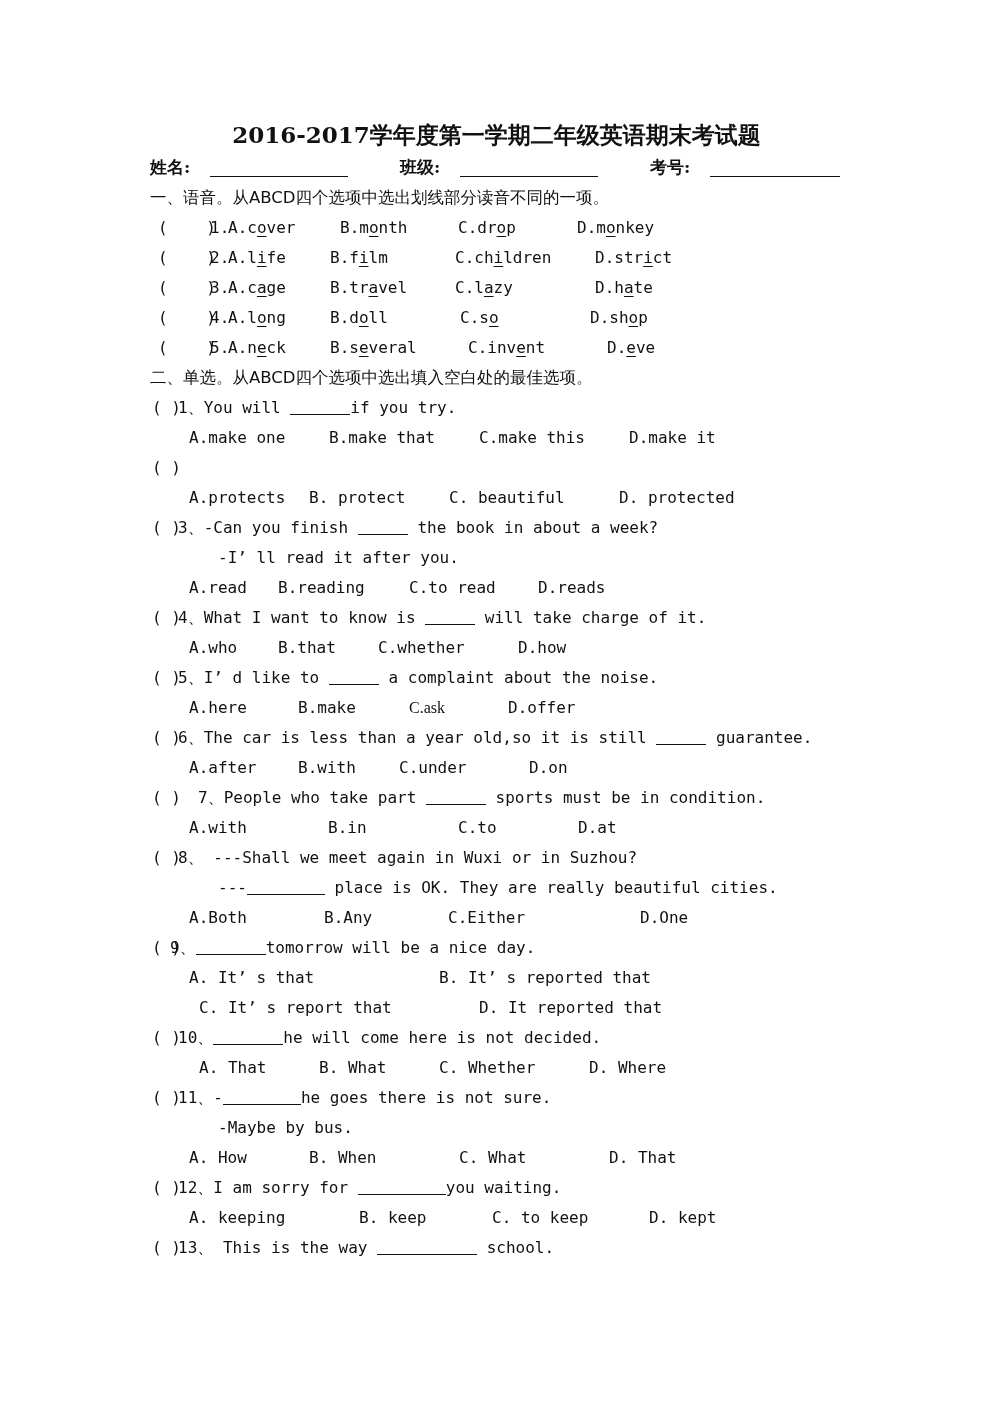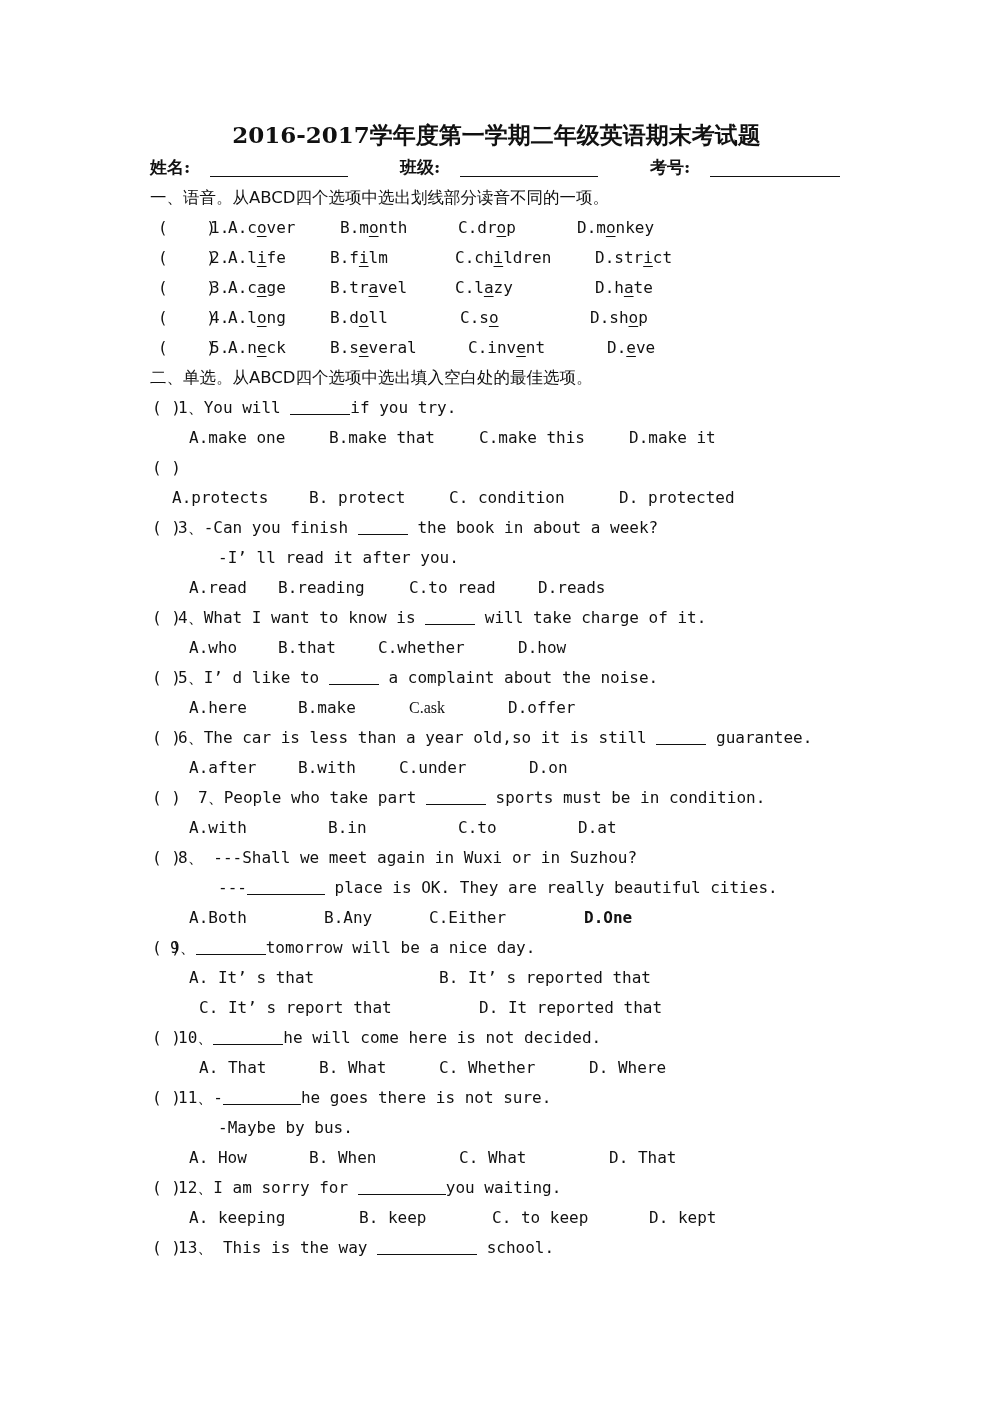--- a/index.html
+++ b/index.html
@@ -36,35 +36,35 @@
     <div class="row sec" style="top: 183px;">一、语音。从ABCD四个选项中选出划线部分读音不同的一项。</div>
     <div class="row" style="top: 213px; left: 0px; width: 993px;"><span class="cell" style="left: 158px;">(    )</span><span class="cell" style="left: 210px;">1.</span><span class="cell" style="left: 228px;">A.c<u>o</u>ver</span><span class="cell" style="left: 340px;">B.m<u>o</u>nth</span><span class="cell" style="left: 458px;">C.dr<u>o</u>p</span><span class="cell" style="left: 577px;">D.m<u>o</u>nkey</span></div>
     <div class="row" style="top: 243px; left: 0px; width: 993px;"><span class="cell" style="left: 158px;">(    )</span><span class="cell" style="left: 210px;">2.</span><span class="cell" style="left: 228px;">A.l<u>i</u>fe</span><span class="cell" style="left: 330px;">B.f<u>i</u>lm</span><span class="cell" style="left: 455px;">C.ch<u>i</u>ldren</span><span class="cell" style="left: 595px;">D.str<u>i</u>ct</span></div>
     <div class="row" style="top: 273px; left: 0px; width: 993px;"><span class="cell" style="left: 158px;">(    )</span><span class="cell" style="left: 210px;">3.</span><span class="cell" style="left: 228px;">A.c<u>a</u>ge</span><span class="cell" style="left: 330px;">B.tr<u>a</u>vel</span><span class="cell" style="left: 455px;">C.l<u>a</u>zy</span><span class="cell" style="left: 595px;">D.h<u>a</u>te</span></div>
     <div class="row" style="top: 303px; left: 0px; width: 993px;"><span class="cell" style="left: 158px;">(    )</span><span class="cell" style="left: 210px;">4.</span><span class="cell" style="left: 228px;">A.l<u>o</u>ng</span><span class="cell" style="left: 330px;">B.d<u>o</u>ll</span><span class="cell" style="left: 460px;">C.s<u>o</u></span><span class="cell" style="left: 590px;">D.sh<u>o</u>p</span></div>
     <div class="row" style="top: 333px; left: 0px; width: 993px;"><span class="cell" style="left: 158px;">(    )</span><span class="cell" style="left: 210px;">5.</span><span class="cell" style="left: 228px;">A.n<u>e</u>ck</span><span class="cell" style="left: 330px;">B.s<u>e</u>veral</span><span class="cell" style="left: 468px;">C.inv<u>e</u>nt</span><span class="cell" style="left: 607px;">D.<u>e</u>ve</span></div>
     <div class="row sec" style="top: 363px;">二、单选。从ABCD四个选项中选出填入空白处的最佳选项。</div>
     <div class="row" style="top: 393px; left: 0px; width: 993px;"><span class="cell" style="left: 152px;">( )</span><span class="cell" style="left: 178px; text-align: center;">1、You will <span class="blank" style="width: 60px;"></span>if you try.</span></div>
     <div class="row" style="top: 423px; left: 0px; width: 993px;"><span class="cell" style="left: 189px;">A.make one</span><span class="cell" style="left: 329px;">B.make that</span><span class="cell" style="left: 479px;">C.make this</span><span class="cell" style="left: 629px;">D.make it</span></div>
     <div class="row" style="top: 453px; left: 0px; width: 993px;"><span class="cell" style="left: 152px;">( )</span></div>
-    <div class="row" style="top: 483px; left: 0px; width: 993px;"><span class="cell" style="left: 172px;">A.protects</span><span class="cell" style="left: 309px;">B. protect</span><span class="cell" style="left: 449px;">C. condition</span><span class="cell" style="left: 619px;">D. protected</span></div>
+    <div class="row" style="top: 483px; left: 0px; width: 993px;"><span class="cell" style="left: 189px;">A.protects</span><span class="cell" style="left: 309px;">B. protect</span><span class="cell" style="left: 449px;">C. beautiful</span><span class="cell" style="left: 619px;">D. protected</span></div>
     <div class="row" style="top: 513px; left: 0px; width: 993px;"><span class="cell" style="left: 152px;">( )</span><span class="cell" style="left: 178px;">3、-Can you finish <span class="blank" style="width: 50px;"></span> the book in about a week?</span></div>
     <div class="row" style="top: 543px; left: 0px; width: 993px;"><span class="cell" style="left: 218px;">-I’ ll read it after you.</span></div>
     <div class="row" style="top: 573px; left: 0px; width: 993px;"><span class="cell" style="left: 189px;">A.read</span><span class="cell" style="left: 278px;">B.reading</span><span class="cell" style="left: 409px;">C.to read</span><span class="cell" style="left: 538px;">D.reads</span></div>
     <div class="row" style="top: 603px; left: 0px; width: 993px;"><span class="cell" style="left: 152px;">( )</span><span class="cell" style="left: 178px;">4、What I want to know is <span class="blank" style="width: 50px;"></span> will take charge of it.</span></div>
     <div class="row" style="top: 633px; left: 0px; width: 993px;"><span class="cell" style="left: 189px;">A.who</span><span class="cell" style="left: 278px;">B.that</span><span class="cell" style="left: 378px;">C.whether</span><span class="cell" style="left: 518px;">D.how</span></div>
     <div class="row" style="top: 663px; left: 0px; width: 993px;"><span class="cell" style="left: 152px;">( )</span><span class="cell" style="left: 178px;">5、I’ d like to <span class="blank" style="width: 50px;"></span> a complaint about the noise.</span></div>
     <div class="row" style="top: 693px; left: 0px; width: 993px;"><span class="cell" style="left: 189px;">A.here</span><span class="cell" style="left: 298px;">B.make</span><span class="cell" style="left: 409px; font-family: Liberation Serif, serif;">C.ask</span><span class="cell" style="left: 508px;">D.offer</span></div>
     <div class="row" style="top: 723px; left: 0px; width: 993px;"><span class="cell" style="left: 152px;">( )</span><span class="cell" style="left: 178px;">6、The car is less than a year old,so it is still <span class="blank" style="width: 50px;"></span> guarantee.</span></div>
     <div class="row" style="top: 753px; left: 0px; width: 993px;"><span class="cell" style="left: 189px;">A.after</span><span class="cell" style="left: 298px;">B.with</span><span class="cell" style="left: 399px;">C.under</span><span class="cell" style="left: 529px;">D.on</span></div>
     <div class="row" style="top: 783px; left: 0px; width: 993px;"><span class="cell" style="left: 152px;">( )</span><span class="cell" style="left: 178px; margin-left: 20px;">7、People who take part <span class="blank" style="width: 60px;"></span> sports must be in condition.</span></div>
     <div class="row" style="top: 813px; left: 0px; width: 993px;"><span class="cell" style="left: 189px;">A.with</span><span class="cell" style="left: 328px;">B.in</span><span class="cell" style="left: 458px;">C.to</span><span class="cell" style="left: 578px;">D.at</span></div>
     <div class="row" style="top: 843px; left: 0px; width: 993px;"><span class="cell" style="left: 152px;">( )</span><span class="cell" style="left: 178px;">8、 ---Shall we meet again in Wuxi or in Suzhou?</span></div>
     <div class="row" style="top: 873px; left: 0px; width: 993px;"><span class="cell" style="left: 218px;">---<span class="blank" style="width: 78px;"></span> place is OK. They are really beautiful cities.</span></div>
-    <div class="row" style="top: 903px; left: 0px; width: 993px;"><span class="cell" style="left: 189px;">A.Both</span><span class="cell" style="left: 324px;">B.Any</span><span class="cell" style="left: 429px;">C.Either</span><span class="cell" style="left: 584px; font-weight: bold;">D.One</span></div>
+    <div class="row" style="top: 903px; left: 0px; width: 993px;"><span class="cell" style="left: 189px;">A.Both</span><span class="cell" style="left: 324px;">B.Any</span><span class="cell" style="left: 448px;">C.Either</span><span class="cell" style="left: 640px;">D.One</span></div>
     <div class="row" style="top: 933px; left: 0px; width: 993px;"><span class="cell" style="left: 152px;">( )</span><span class="cell" style="left: 170px;">9、<span class="blank" style="width: 70px;"></span>tomorrow will be a nice day.</span></div>
     <div class="row" style="top: 963px; left: 0px; width: 993px;"><span class="cell" style="left: 189px;">A. It’ s that</span><span class="cell" style="left: 439px;">B. It’ s reported that</span></div>
     <div class="row" style="top: 993px; left: 0px; width: 876px;"><span class="cell" style="left: 199px;">C. It’ s report that</span><span class="cell" style="left: 479px;">D. It reported that</span></div>
     <div class="row" style="top: 1023px; left: 0px; width: 993px;"><span class="cell" style="left: 152px;">( )</span><span class="cell" style="left: 178px;">10、<span class="blank" style="width: 70px;"></span>he will come here is not decided.</span></div>
     <div class="row" style="top: 1053px; left: 0px; width: 993px;"><span class="cell" style="left: 199px;">A. That</span><span class="cell" style="left: 319px;">B. What</span><span class="cell" style="left: 439px;">C. Whether</span><span class="cell" style="left: 589px;">D. Where</span></div>
     <div class="row" style="top: 1083px; left: 0px; width: 993px;"><span class="cell" style="left: 152px;">( )</span><span class="cell" style="left: 178px;">11、-<span class="blank" style="width: 78px;"></span>he goes there is not sure.</span></div>
     <div class="row" style="top: 1113px; left: 0px; width: 993px;"><span class="cell" style="left: 218px;">-Maybe by bus.</span></div>
     <div class="row" style="top: 1143px; left: 0px; width: 993px;"><span class="cell" style="left: 189px;">A. How</span><span class="cell" style="left: 309px;">B. When</span><span class="cell" style="left: 459px;">C. What</span><span class="cell" style="left: 609px;">D. That</span></div>
     <div class="row" style="top: 1173px; left: 0px; width: 993px;"><span class="cell" style="left: 152px;">( )</span><span class="cell" style="left: 178px;">12、I am sorry for <span class="blank" style="width: 88px;"></span>you waiting.</span></div>
     <div class="row" style="top: 1203px; left: 0px; width: 993px;"><span class="cell" style="left: 189px;">A. keeping</span><span class="cell" style="left: 359px;">B. keep</span><span class="cell" style="left: 492px;">C. to keep</span><span class="cell" style="left: 649px;">D. kept</span></div>

